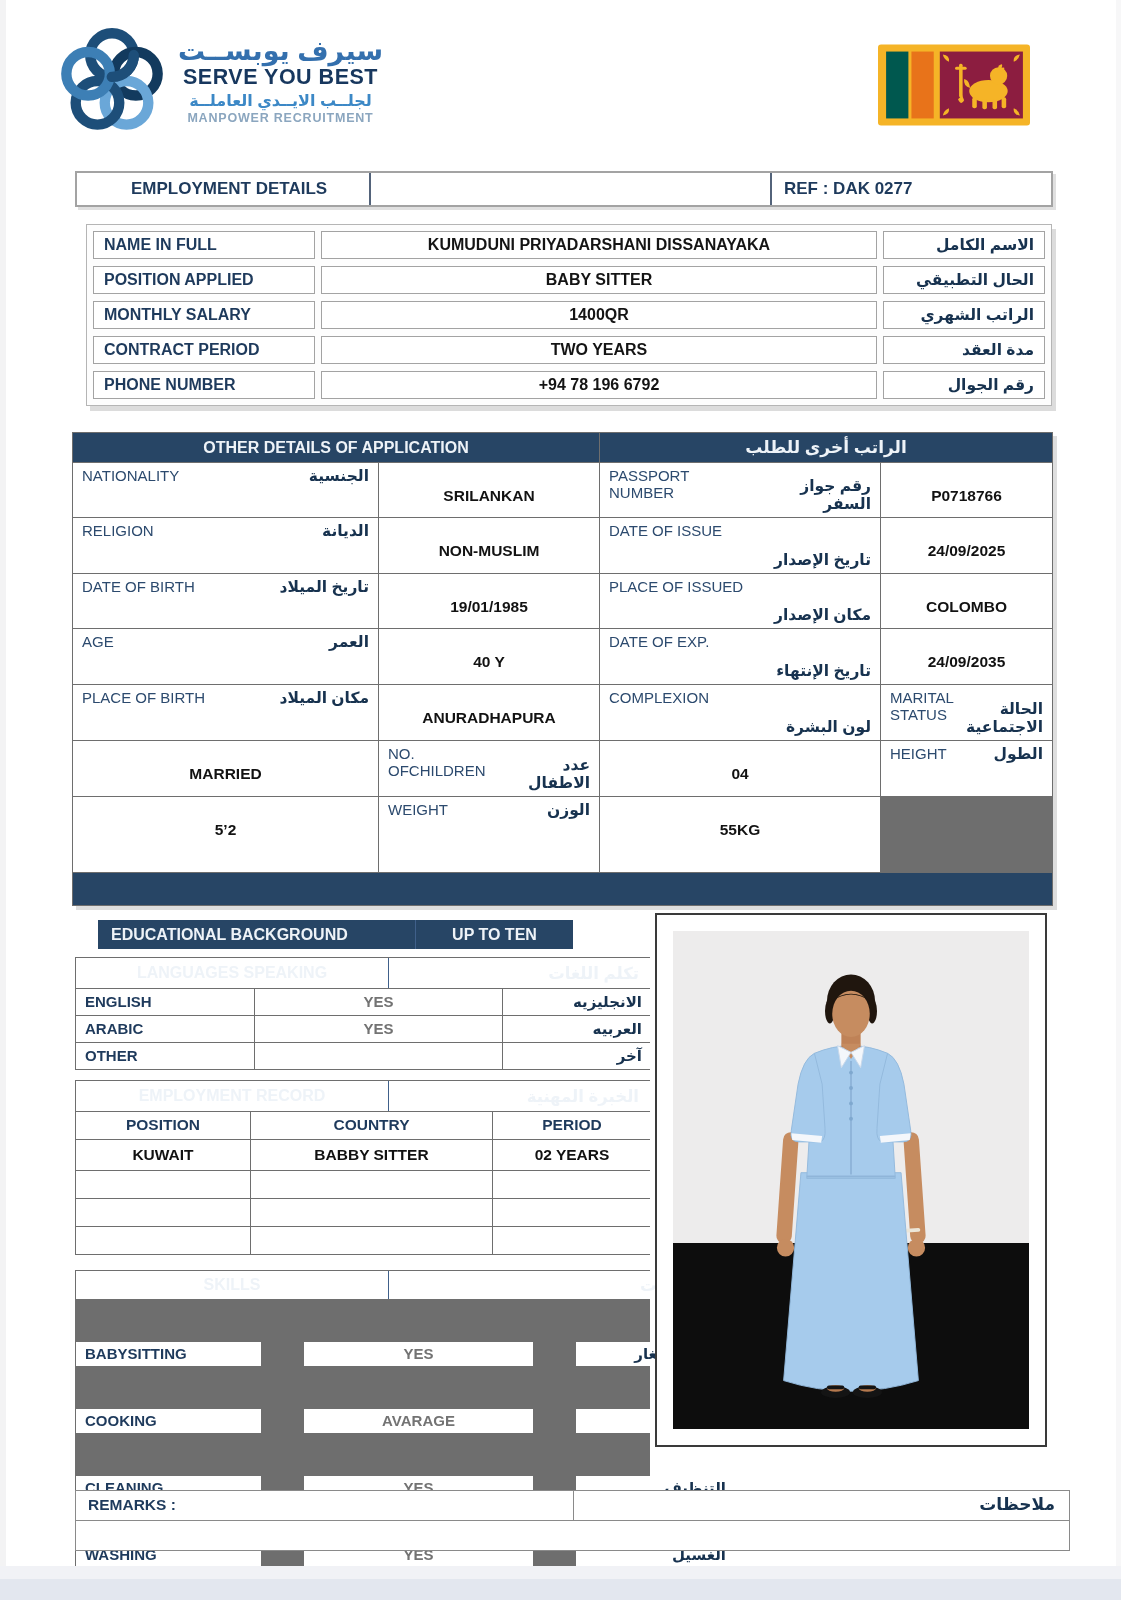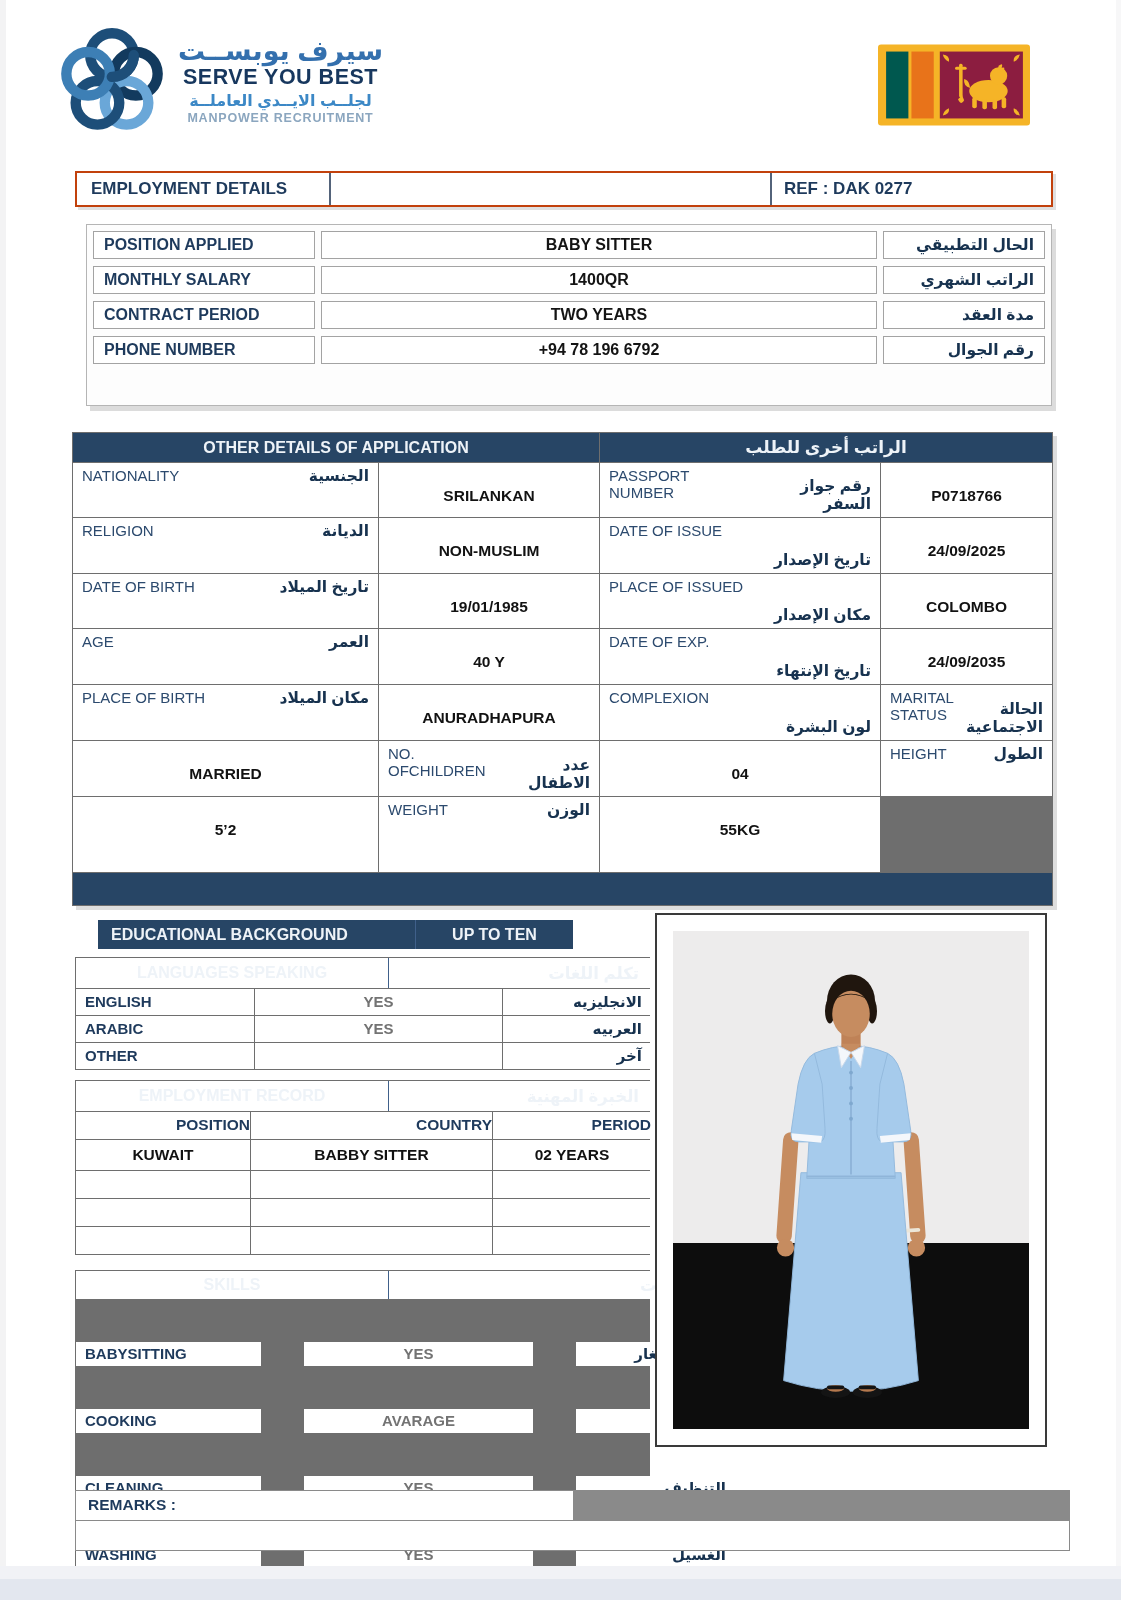--- a/index.html
+++ b/index.html
@@ -14,22 +14,22 @@
   
   .logo{left:60px;top:26px;display:flex;gap:14px;align-items:center;}
   .logo-text{display:flex;flex-direction:column;align-items:center;line-height:1.08;}
   .l-ar {font-size:27px;font-weight:bold;color:#3470ae;}
   .l-en {font-size:21.5px;font-weight:800;color:#17375e;letter-spacing:.5px;}
   .l-ar2{font-size:16px;font-weight:bold;color:#3c88c6;margin-top:3px;}
   .l-en2{font-size:12.5px;font-weight:bold;color:#8ba6bf;letter-spacing:.8px;margin-top:2px;}
   .flag{left:878px;top:44px;}
 
   
-  .refbar{left:75px;top:171px;width:978px;height:36px;border:2px solid #c2410c;display:flex;
-          box-sizing:border-box;background:#fff;box-shadow:3px 3px 0 #e0e0e0;}
+  .refbar{left:75px;top:171px;width:978px;height:36px;border:2px solid #a3a3a3;display:flex;
+          box-sizing:border-box;background:#fff;box-shadow:3px 3px 0 #e0e0e0;padding-left:40px;}
   .refbar .c1{width:254px;border-right:2px solid #53637a;font-weight:bold;font-size:17px;
               line-height:32px;padding-left:14px;box-sizing:border-box;}
   .refbar .c2{flex:1;border-right:2px solid #53637a;}
   .refbar .c3{width:279px;font-weight:bold;font-size:17px;line-height:32px;padding-left:12px;box-sizing:border-box;}
 
   
   .emp{left:86px;top:224px;width:966px;border:1px solid #b5b5b5;background:#fdfdfd;
        box-shadow:4px 5px 0 #dcdcdc;padding:6px;box-sizing:border-box;
        display:grid;grid-template-rows:repeat(5,28px);row-gap:7px;}
   .emp-row{display:grid;grid-template-columns:222px 1fr 162px;column-gap:6px;}
@@ -74,21 +74,21 @@
   .cell-a{font-weight:bold;color:#17324f;font-size:15px;text-align:right;padding-right:9px;direction:rtl;}
 
   .lang{left:75px;top:957px;width:575px;grid-template-columns:178px 247px 148px;
         grid-template-rows:30px 26px 26px 26px;}
   .lang .gt-head{grid-column:1/4;line-height:30px;}
   .lang .cell-l,.lang .cell-v,.lang .cell-a{line-height:25px;}
 
   .rec{left:75px;top:1080px;width:575px;grid-template-columns:174px 241px 158px;
        grid-template-rows:30px 27px 30px 27px 27px 27px;}
   .rec .gt-head{grid-column:1/4;line-height:30px;}
-  .rec .ch{font-weight:bold;color:#1e3a5c;font-size:15.5px;text-align:right;line-height:26px;}
+  .rec .ch{font-weight:bold;color:#1e3a5c;font-size:15.5px;text-align:center;line-height:26px;}
   .rec .dv{font-weight:bold;color:#111;font-size:15.5px;text-align:center;line-height:29px;}
 
   .skill{left:75px;top:1270px;width:575px;grid-template-columns:185px 229px 159px;
          grid-template-rows:28px 24px 24px 24px 24px 24px 24px;gap:43px;}
   .skill .gt-head{grid-column:1/4;line-height:28px;}
   .skill .cell-l,.skill .cell-v,.skill .cell-a{line-height:23px;}
 
   
   .rem{left:75px;top:1490px;width:995px;display:grid;grid-template-columns:497px 1fr;
        grid-template-rows:29px 29px;gap:1px;background:#8a8a8a;border:1px solid #8a8a8a;
@@ -157,20 +157,25 @@
   </svg>
 
   <div class="abs refbar">
     <div class="c1">EMPLOYMENT DETAILS</div>
     <div class="c2"></div>
     <div class="c3">REF : DAK 0277</div>
   </div>
 
   <div class="abs emp">
     <div class="emp-row">
+      <div class="emp-l">NAME IN FULL</div>
+      <div class="emp-v">KUMUDUNI PRIYADARSHANI DISSANAYAKA</div>
+      <div class="emp-a">الاسم الكامل</div>
+    </div>
+    <div class="emp-row">
       <div class="emp-l">POSITION APPLIED</div>
       <div class="emp-v">BABY SITTER</div>
       <div class="emp-a">الحال التطبيقي</div>
     </div>
     <div class="emp-row">
       <div class="emp-l">MONTHLY SALARY</div>
       <div class="emp-v">1400QR</div>
       <div class="emp-a">الراتب الشهري</div>
     </div>
     <div class="emp-row">
@@ -331,20 +336,21 @@
     <div class="cell-l">DRIVING</div>
     <div class="cell-v">-</div>
     <div class="cell-a">قيادة السيارة</div>
     <div class="cell-l">OTHER</div>
     <div class="cell-v"></div>
     <div class="cell-a">آخر</div>
   </div>
 
   <div class="abs rem">
     <div class="rl">REMARKS :</div>
+    <div class="ra">ملاحظات</div>
     <div class="empty"></div>
   </div>
 
   <div class="abs frame">
     <div class="photo">
       <div class="floor"></div>
       <svg class="person" width="212" height="462" viewBox="0 0 220 480">
 
         <rect x="40" y="180" width="16" height="116" rx="8" fill="#c68c60" transform="rotate(4 48 180)"></rect>
         <rect x="164" y="180" width="16" height="116" rx="8" fill="#c68c60" transform="rotate(-4 172 180)"></rect>

